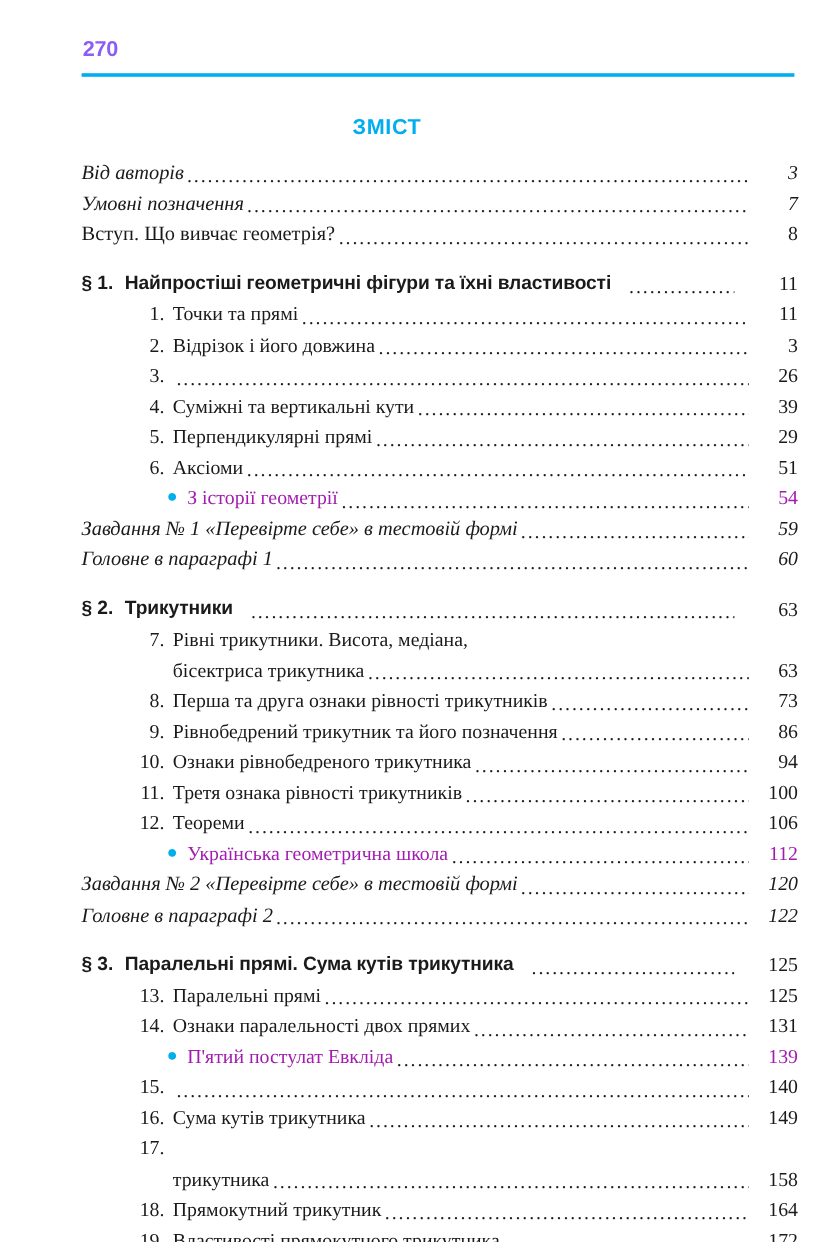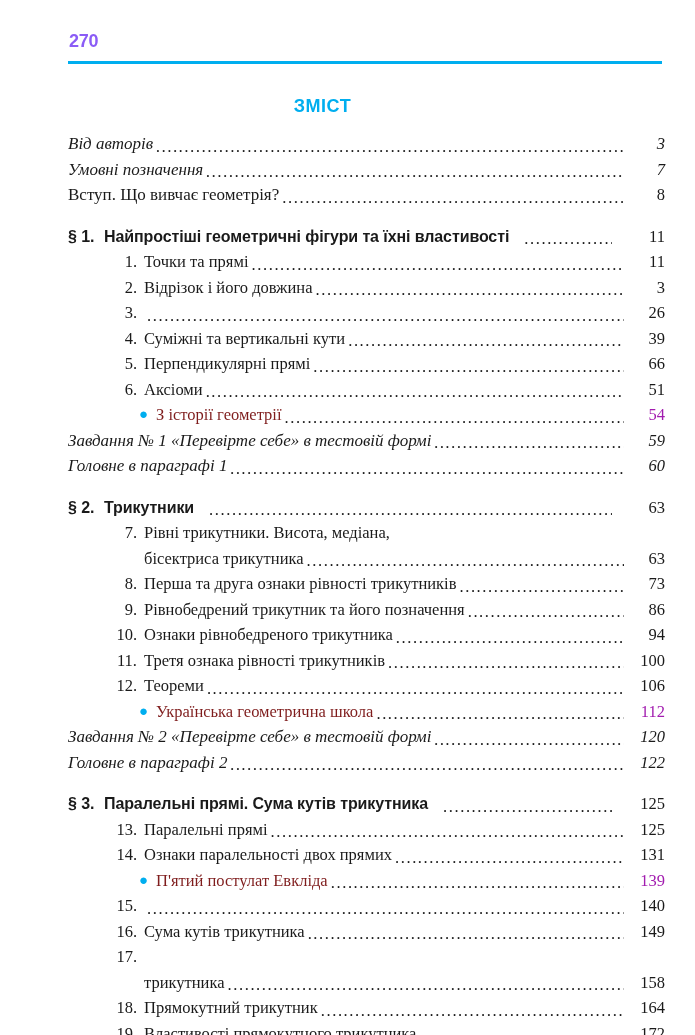--- a/index.html
+++ b/index.html
@@ -144,21 +144,21 @@
     color: #00aeef;
   }
   .lvl-bullet .num {
     flex: 0 0 88px;
     text-align: right;
     padding-right: 8px;
     box-sizing: border-box;
     font-size: 15px;
     line-height: 25.5px;
   }
-  .lvl-bullet .label { color: #7f1d1d; }
+  .lvl-bullet .label { color: #a21caf; }
   .lvl-bullet .leader { color: #1a1a1a; }
   .lvl-bullet .pg { color: #a21caf; }
 </style>
 </head>
 <body>
 
 <div id="page-header">
   <div class="page-number">270</div>
   <div class="header-rule"></div>
 </div>
@@ -206,21 +206,21 @@
       <div class="row lvl-sec">
         <span class="num">4.</span>
         <span class="label">Суміжні та вертикальні кути</span>
         <span class="leader">........................................................................................................................</span>
         <span class="pg">39</span>
       </div>
       <div class="row lvl-sec">
         <span class="num">5.</span>
         <span class="label">Перпендикулярні прямі</span>
         <span class="leader">........................................................................................................................</span>
-        <span class="pg">66</span>
+        <span class="pg">29</span>
       </div>
       <div class="row lvl-sec">
         <span class="num">6.</span>
         <span class="label">Аксіоми</span>
         <span class="leader">........................................................................................................................</span>
         <span class="pg">51</span>
       </div>
       <div class="row lvl-bullet">
         <span class="num">●</span>
         <span class="label">З історії геометрії</span>

